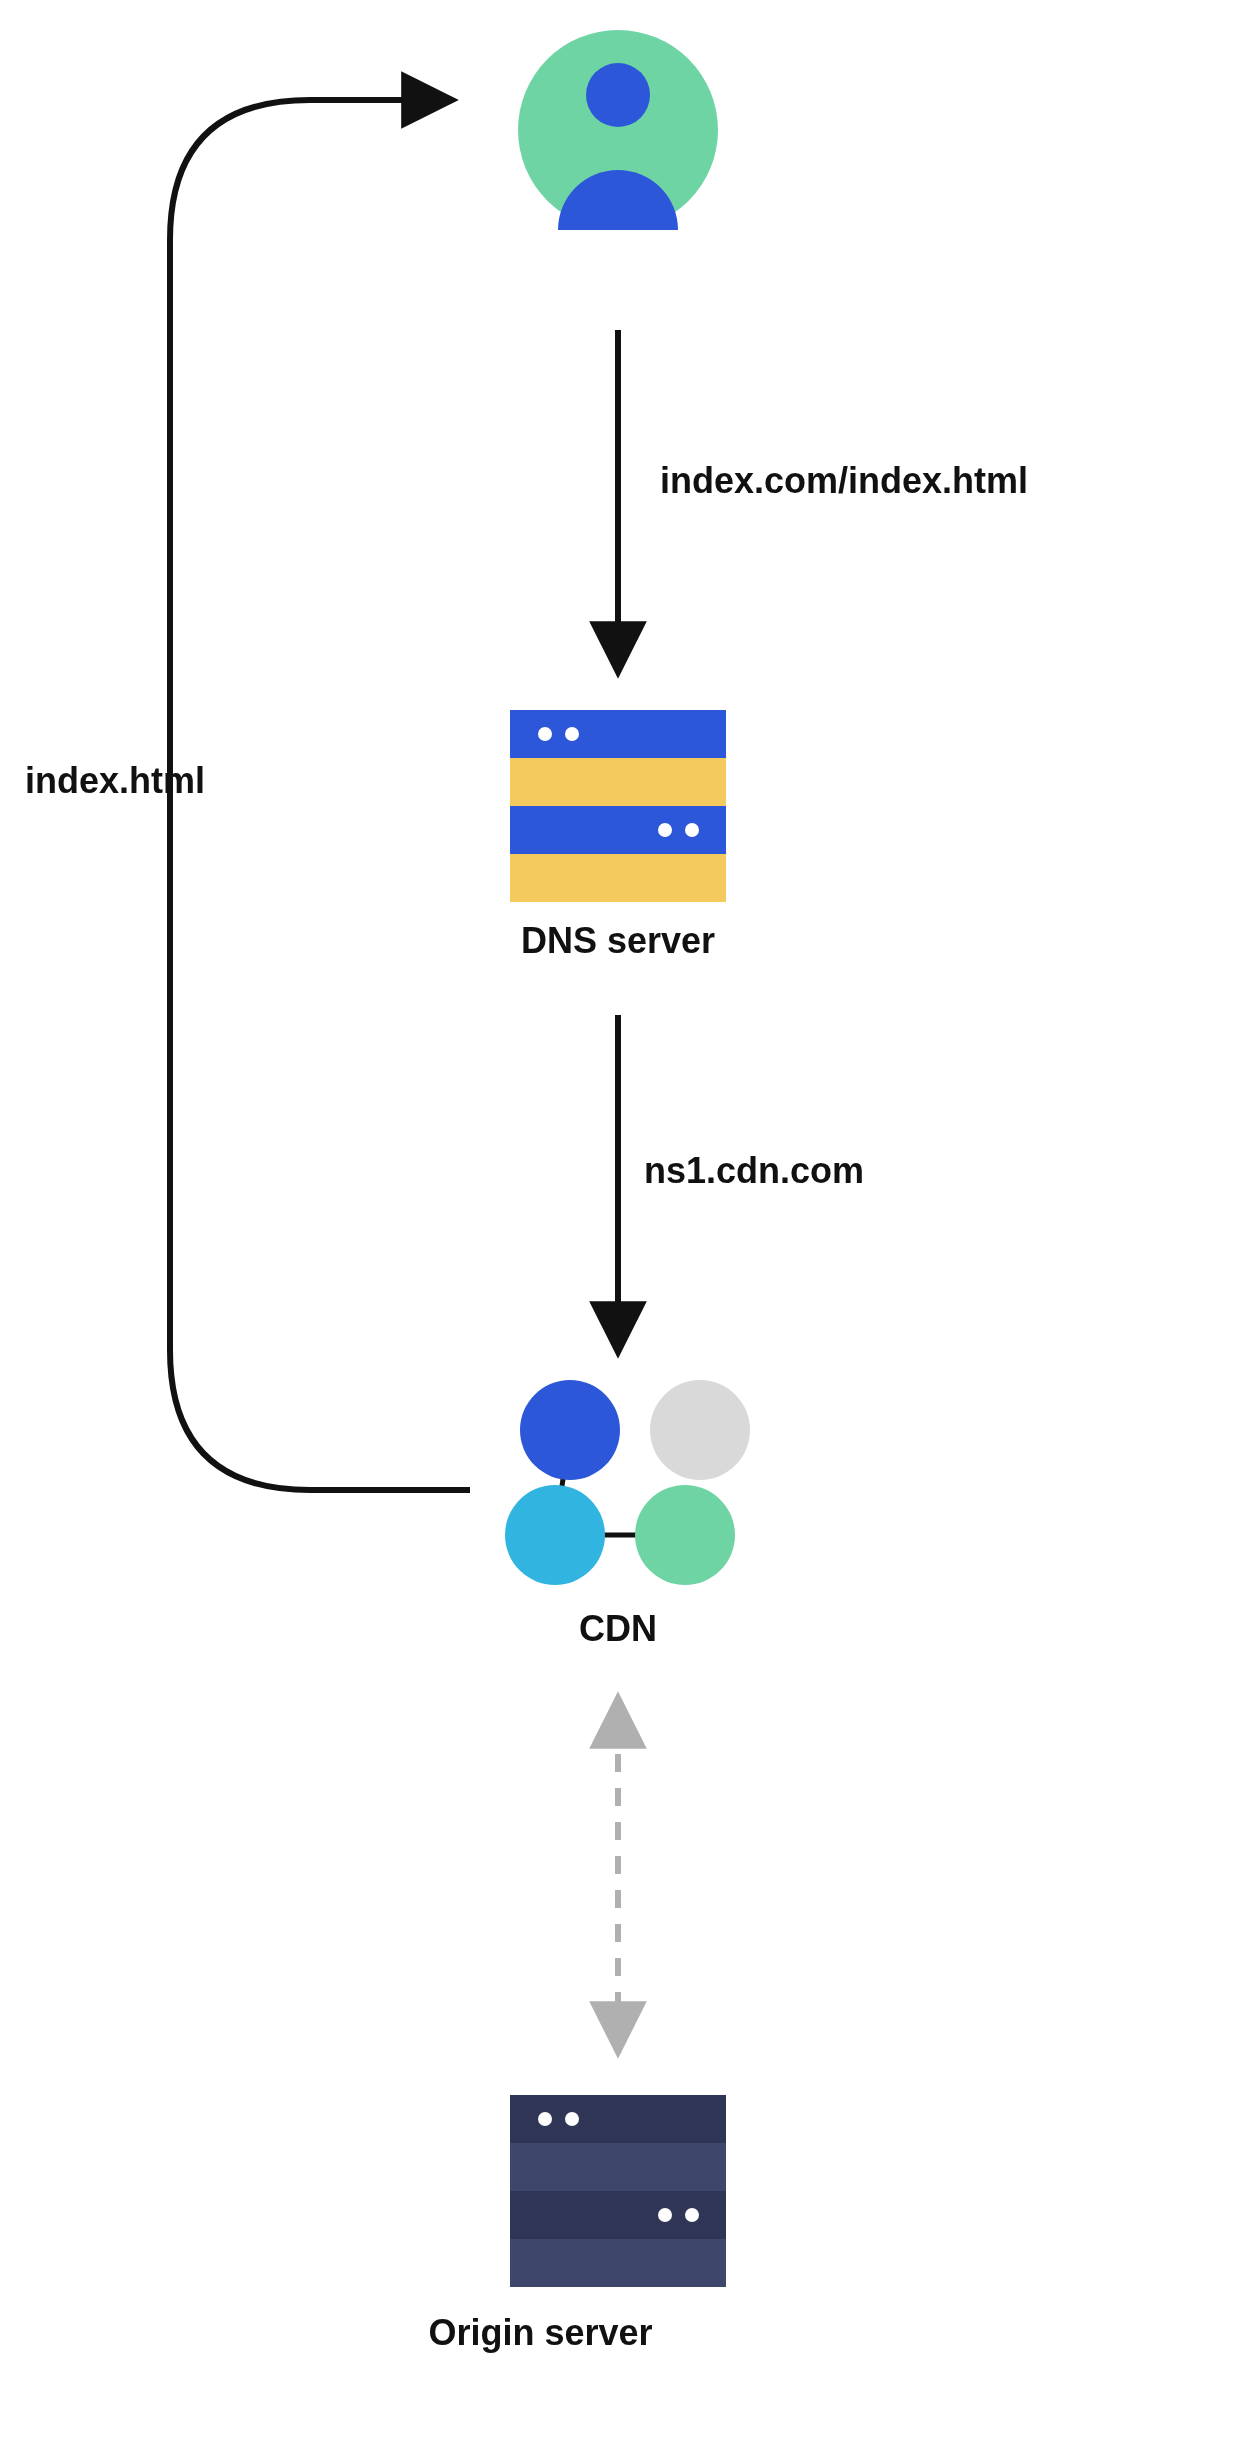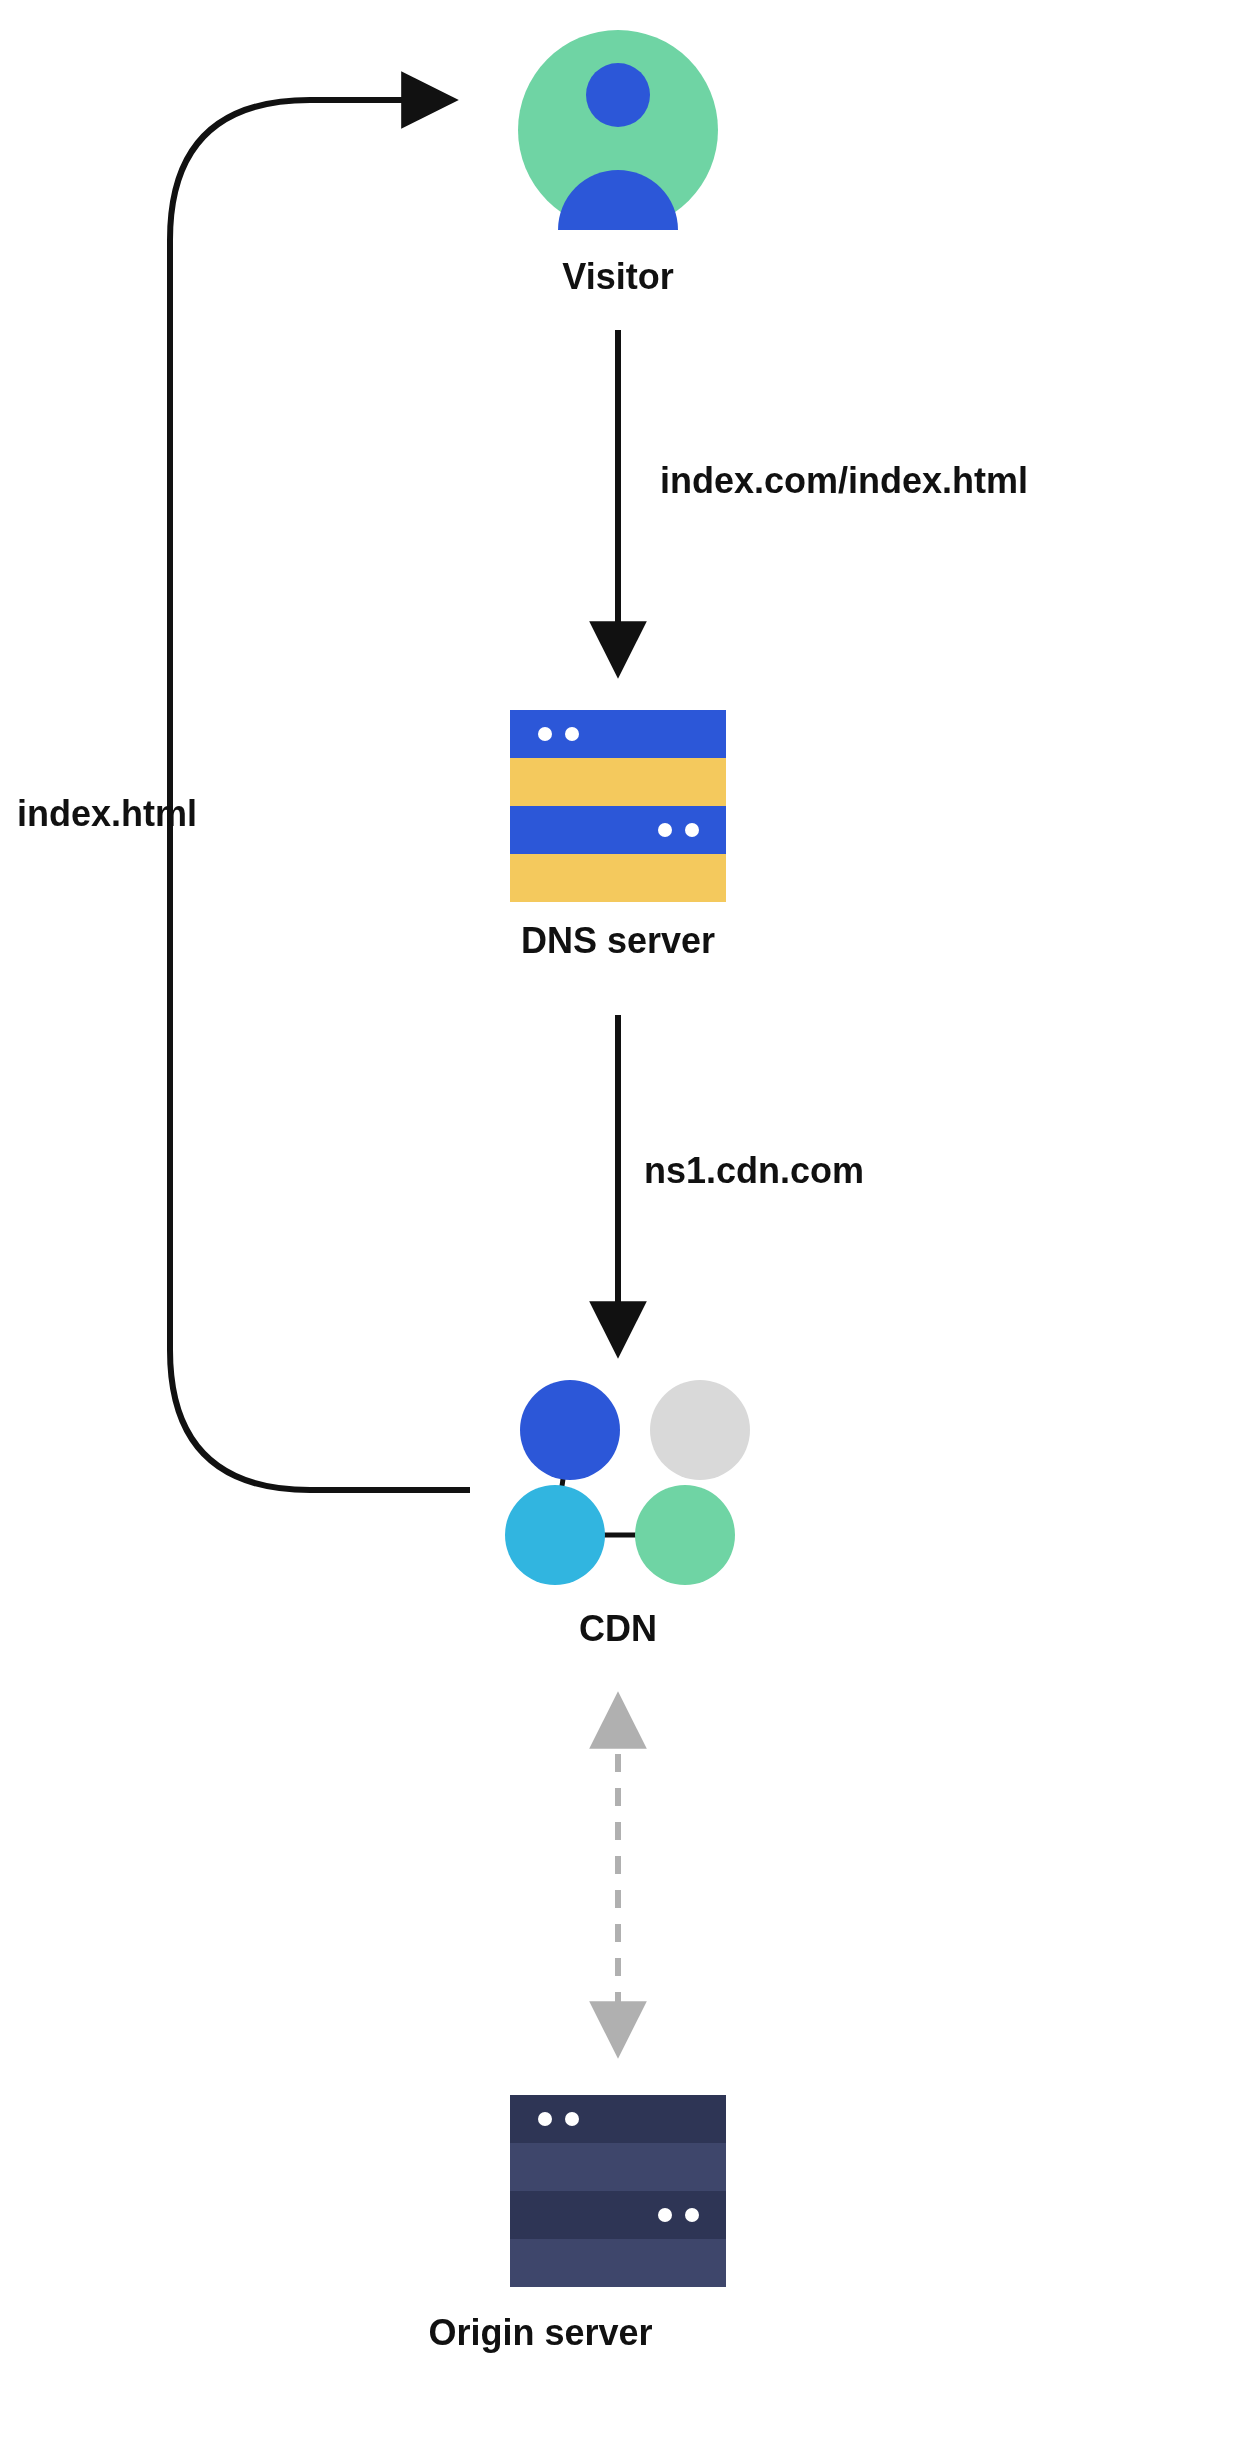--- a/index.html
+++ b/index.html
@@ -91,27 +91,26 @@
       <circle cx="545" cy="2119" r="7" fill="#ffffff"></circle>
       <circle cx="572" cy="2119" r="7" fill="#ffffff"></circle>
       <rect x="510" y="2143" width="216" height="48" fill="#3E466B"></rect>
       <rect x="510" y="2191" width="216" height="48" fill="#2E3555"></rect>
       <circle cx="665" cy="2215" r="7" fill="#ffffff"></circle>
       <circle cx="692" cy="2215" r="7" fill="#ffffff"></circle>
       <rect x="510" y="2239" width="216" height="48" fill="#3E466B"></rect>
     </g>
   </svg>
 
-  <div class="label" style="left:0; width:1236px; top:256px;">Visitor</div>
 
   <div class="label" style="left:0; width:1236px; top:920px;">DNS server</div>
 
   <div class="label" style="left:0; width:1236px; top:1608px;">CDN</div>
 
   <div class="label" style="left:0; width:1081px; top:2312px;">Origin server</div>
 
   <div class="edge-label" style="left:660px; top:460px;">index.com/index.html</div>
 
   <div class="edge-label" style="left:644px; top:1150px;text-align:center;">ns1.cdn.com</div>
 
-  <div class="edge-label" style="left:17px; top:760px;margin-top:33px;">index.html</div>
+  <div class="edge-label" style="left:25px; top:760px;">index.html</div>
 
 </div>
 
 </body></html>

